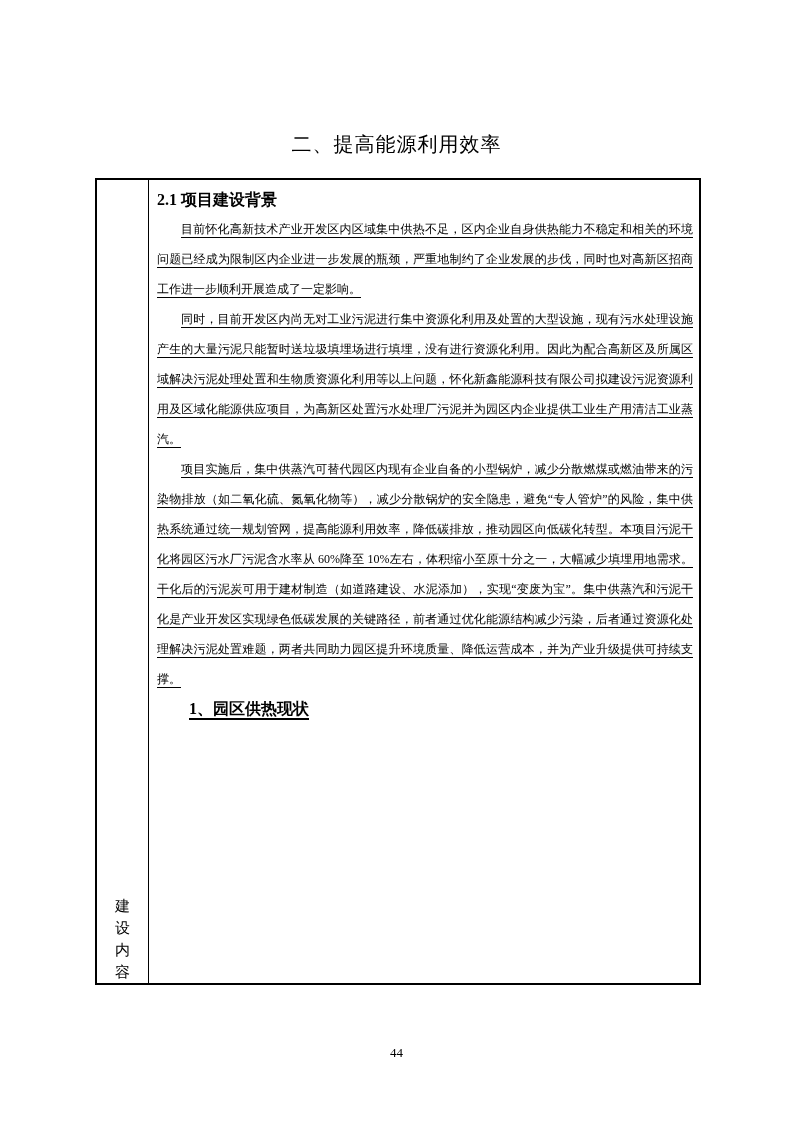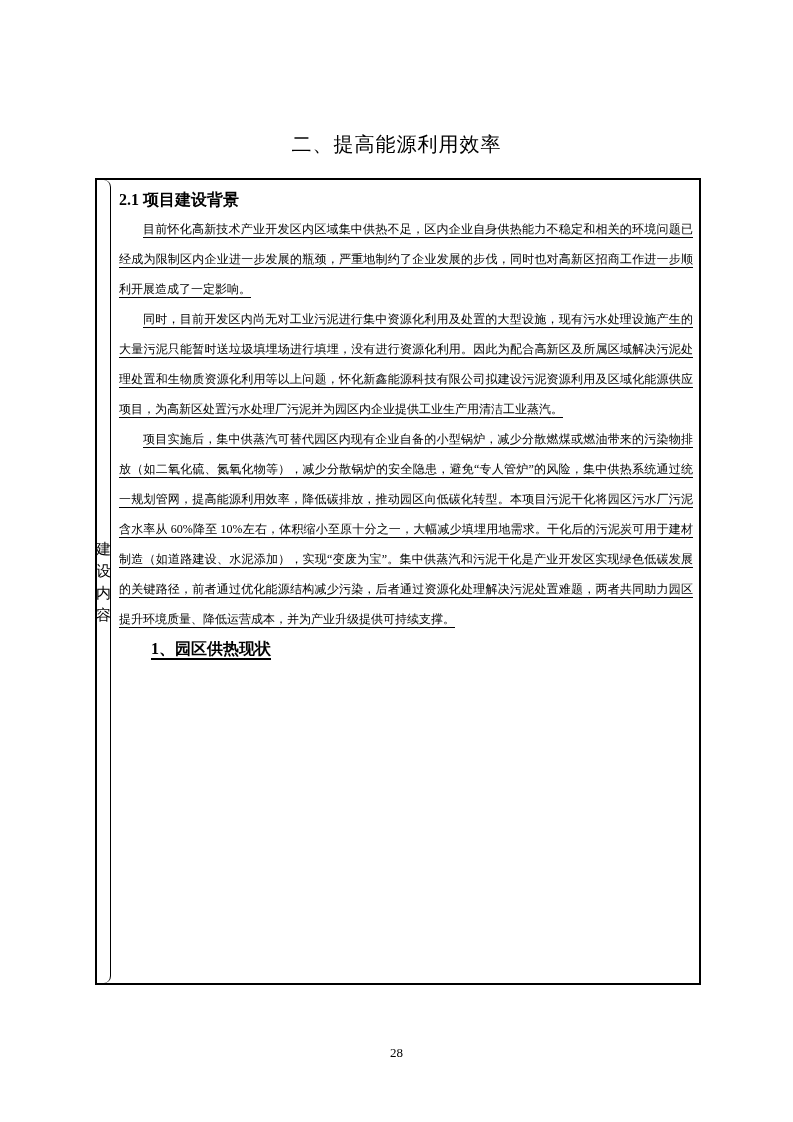--- a/index.html
+++ b/index.html
@@ -26,27 +26,26 @@
     position: absolute;
     left: 95px;
     top: 178px;
     width: 606px;
     min-height: 807px;
     border: 2px solid #000;
     display: flex;
     background: #fff;
   }
   .label-cell {
-    width: 14px;
+    width: 52px;
     border-right: 1.5px solid #000;
     display: flex;
-    align-items: center;
+    align-items: flex-end;
     justify-content: center;
     flex: 0 0 auto;
-    border-radius: 15px;
   }
   .vertical-label {
     width: 16px;
     font-size: 15px;
     line-height: 22px;
     text-align: center;
     word-break: break-all;
   }
   .body-cell {
     flex: 1 1 auto;
@@ -109,15 +108,15 @@
       <p class="para">同时，目前开发区内尚无对工业污泥进行集中资源化利用及处置的大型设施，现有污水处理设施产生的大量污泥只能暂时送垃圾填埋场进行填埋，没有进行资源化利用。因此为配合高新区及所属区域解决污泥处理处置和生物质资源化利用等以上问题，怀化新鑫能源科技有限公司拟建设污泥资源利用及区域化能源供应项目，为高新区处置污水处理厂污泥并为园区内企业提供工业生产用清洁工业蒸汽。</p>
 
       <p class="para">项目实施后，集中供蒸汽可替代园区内现有企业自备的小型锅炉，减少分散燃煤或燃油带来的污染物排放（如二氧化硫、氮氧化物等），减少分散锅炉的安全隐患，避免“专人管炉”的风险，集中供热系统通过统一规划管网，提高能源利用效率，降低碳排放，推动园区向低碳化转型。本项目污泥干化将园区污水厂污泥含水率从 60%降至 10%左右，体积缩小至原十分之一，大幅减少填埋用地需求。干化后的污泥炭可用于建材制造（如道路建设、水泥添加），实现“变废为宝”。集中供蒸汽和污泥干化是产业开发区实现绿色低碳发展的关键路径，前者通过优化能源结构减少污染，后者通过资源化处理解决污泥处置难题，两者共同助力园区提升环境质量、降低运营成本，并为产业升级提供可持续支撑。</p>
 
       <div class="subsection-heading">1、园区供热现状</div>
 
 
     </div>
   </div>
 
-  <div class="page-number">28</div>
+  <div class="page-number">44</div>
 
 </div>
 
 </body></html>

